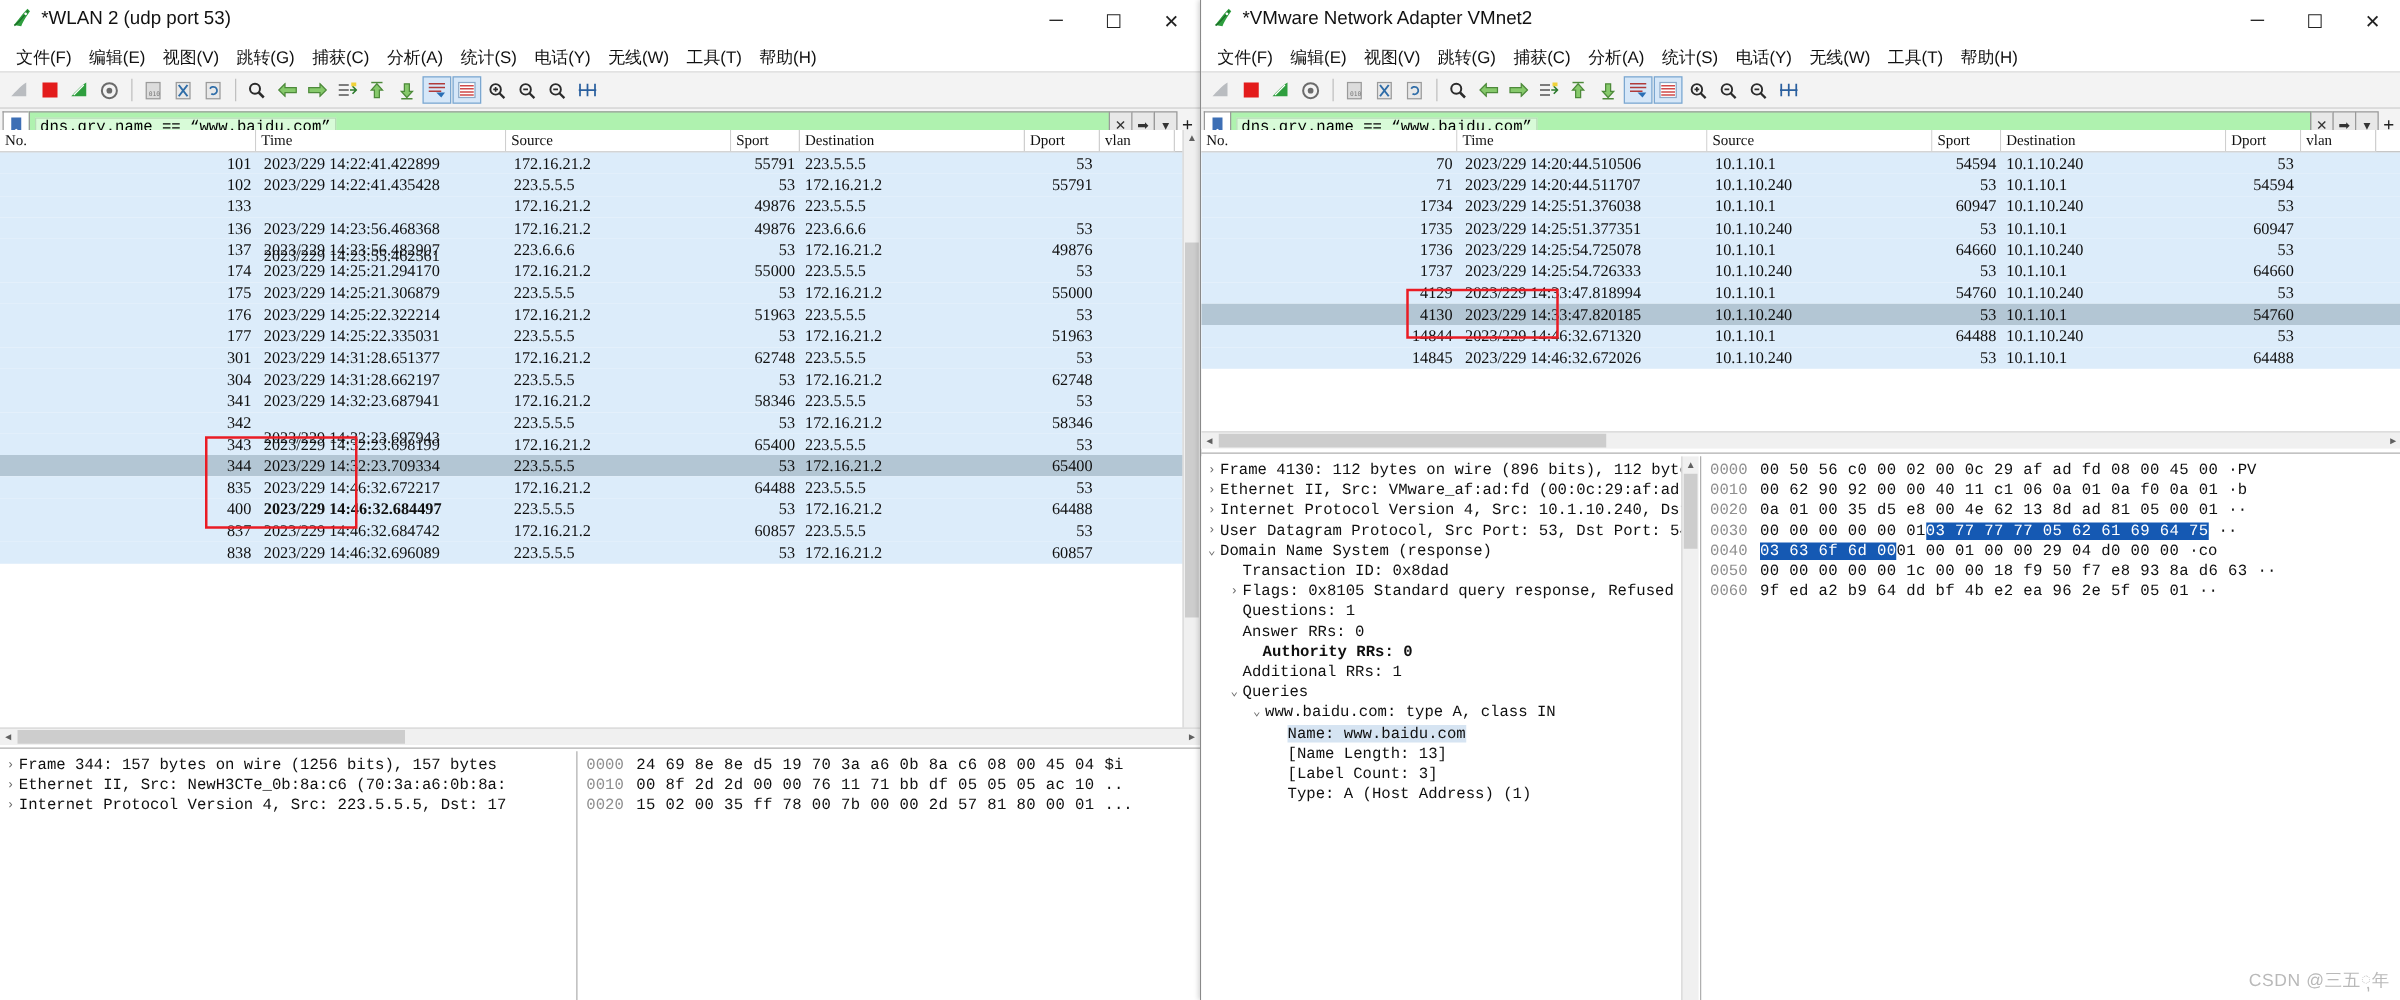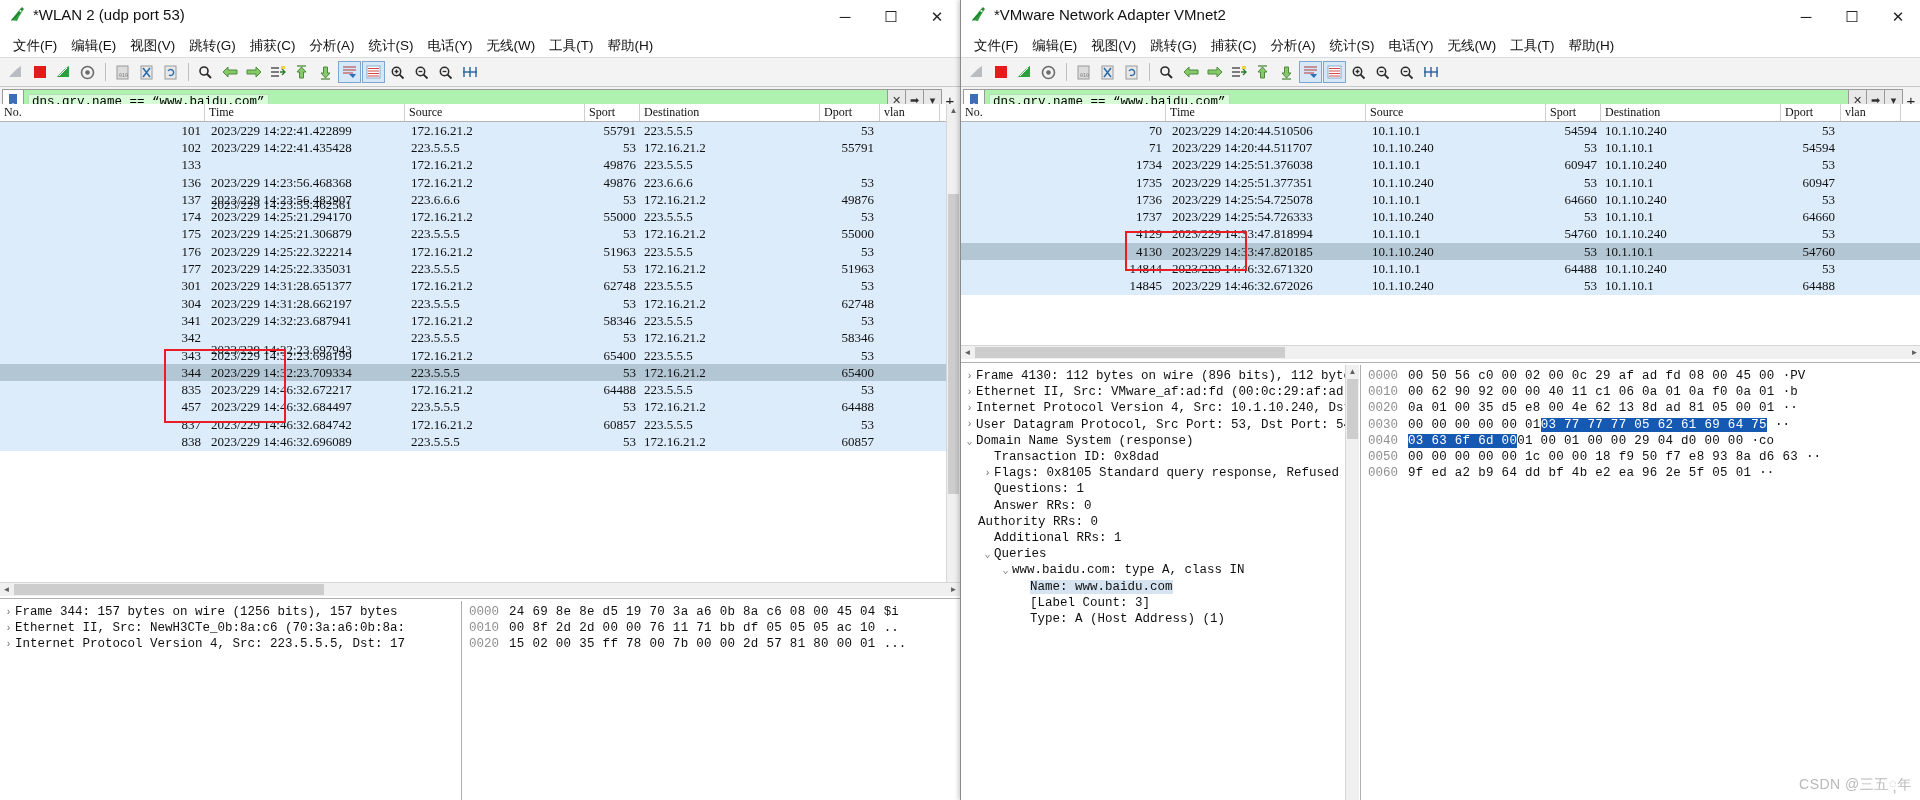--- a/index.html
+++ b/index.html
@@ -422,22 +422,22 @@
           <div class="prow">
             <div class="c num" style="width: 205px;">835</div>
             <div class="c time" style="width: 200px;">2023/229 14:46:32.672217</div>
             <div class="c src" style="width: 180px;">172.16.21.2</div>
             <div class="c sport" style="width: 55px;">64488</div>
             <div class="c dst" style="width: 180px;">223.5.5.5</div>
             <div class="c dport" style="width: 60px;">53</div>
             <div class="c vlan" style="width: 60px;"></div>
           </div>
           <div class="prow">
-            <div class="c num" style="width: 205px;">457</div>
-            <div class="c time" style="width: 200px;">2023/229 14:46:32.684497</div>
+            <div class="c num" style="width: 205px;">400</div>
+            <div class="c time" style="width: 200px; font-weight: bold;">2023/229 14:46:32.684497</div>
             <div class="c src" style="width: 180px;">223.5.5.5</div>
             <div class="c sport" style="width: 55px;">53</div>
             <div class="c dst" style="width: 180px;">172.16.21.2</div>
             <div class="c dport" style="width: 60px;">64488</div>
             <div class="c vlan" style="width: 60px;"></div>
           </div>
           <div class="prow">
             <div class="c num" style="width: 205px;">837</div>
             <div class="c time" style="width: 200px;">2023/229 14:46:32.684742</div>
             <div class="c src" style="width: 180px;">172.16.21.2</div>
@@ -818,39 +818,43 @@
             <span>Flags: 0x8105 Standard query response, Refused</span>
           </div>
           <div class="drow" style="padding-left: 20px;">
             <span class="twisty"></span>
             <span>Questions: 1</span>
           </div>
           <div class="drow" style="padding-left: 20px;">
             <span class="twisty"></span>
             <span>Answer RRs: 0</span>
           </div>
-          <div class="drow" style="padding-left: 4px;">
+          <div class="drow" style="padding-left: 36px; font-weight: bold;">
             <span class="twisty"></span>
             <span>Authority RRs: 0</span>
           </div>
           <div class="drow" style="padding-left: 20px;">
             <span class="twisty"></span>
             <span>Additional RRs: 1</span>
           </div>
           <div class="drow" style="padding-left: 20px;">
             <span class="twisty">⌄</span>
             <span>Queries</span>
           </div>
           <div class="drow" style="padding-left: 38px;">
             <span class="twisty">⌄</span>
             <span>www.baidu.com: type A, class IN</span>
           </div>
           <div class="drow" style="padding-left: 56px;">
             <span class="twisty"></span>
             <span style="background: rgb(214, 228, 242);">Name: www.baidu.com</span>
+          </div>
+          <div class="drow" style="padding-left: 56px;">
+            <span class="twisty"></span>
+            <span>[Name Length: 13]</span>
           </div>
           <div class="drow" style="padding-left: 56px;">
             <span class="twisty"></span>
             <span>[Label Count: 3]</span>
           </div>
           <div class="drow" style="padding-left: 56px;">
             <span class="twisty"></span>
             <span>Type: A (Host Address) (1)</span>
           </div>
         </div>

